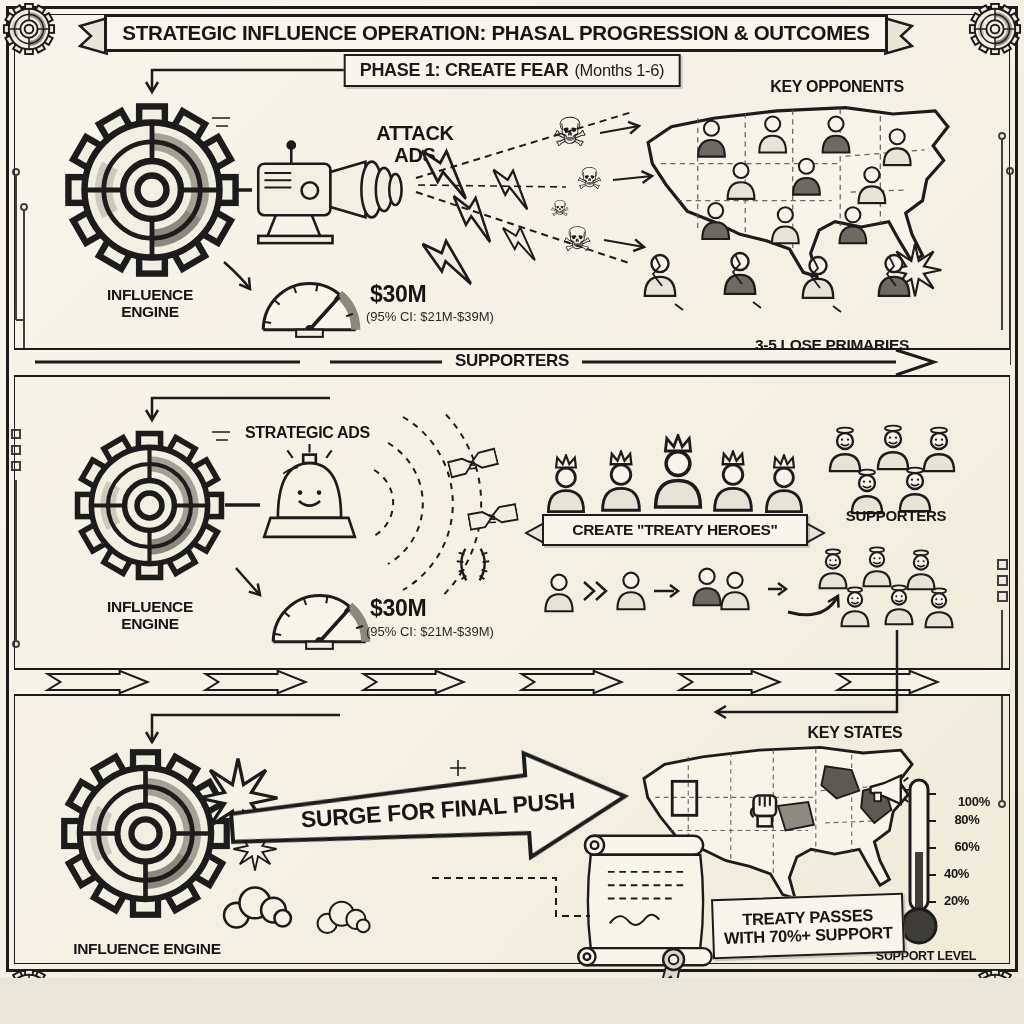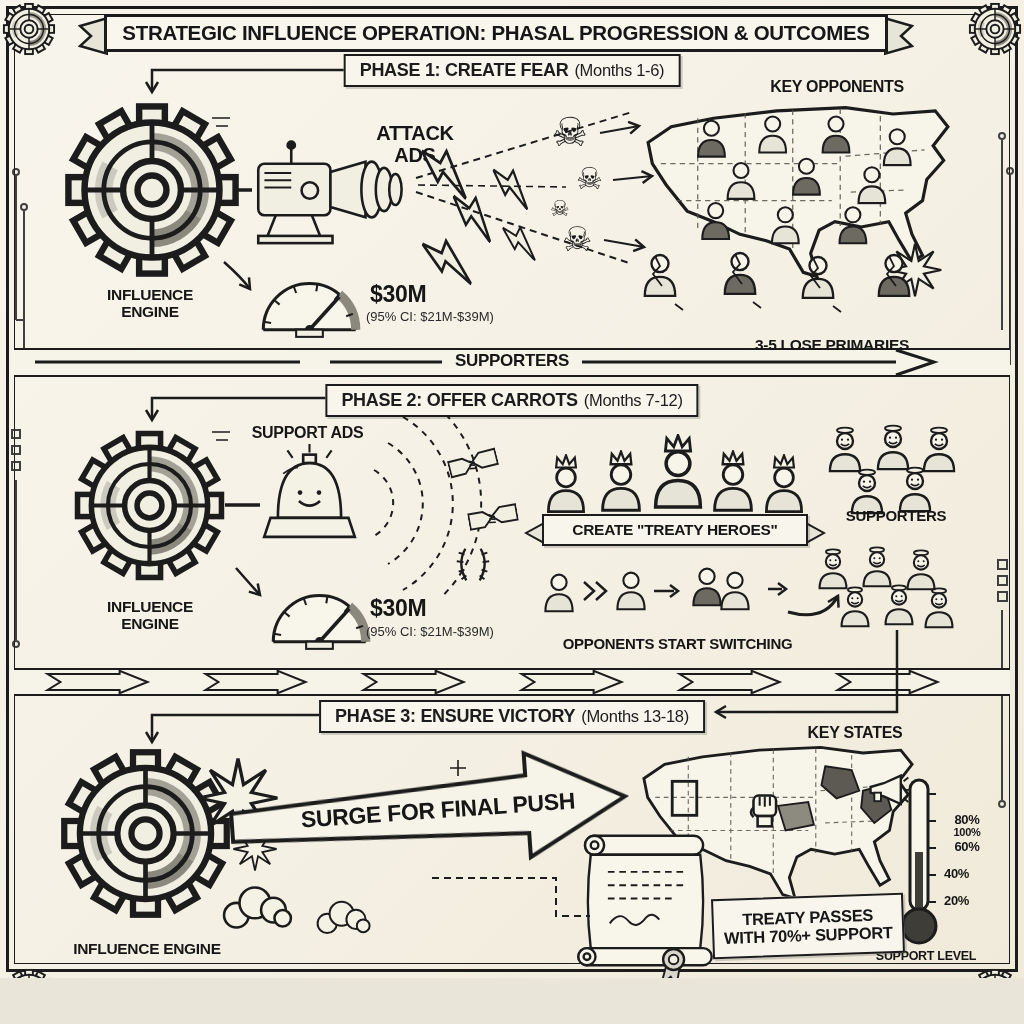--- a/index.html
+++ b/index.html
@@ -339,30 +339,27 @@
 
 <svg class="abs z3" style="left:252px;top:266px" width="115" height="76">
       <use href="#sym-gauge"></use>
     </svg>
 <div class="abs z3 lbl" style="left:370px;top:282px;width:90px;font-size:23px;text-align:left">$30M</div>
 <div class="abs z3 sub" style="left:366px;top:309px;width:170px;text-align:left">(95% CI: $21M-$39M)</div>
 
 <div class="band" style="top:348px;height:29px"></div>
 <div class="abs z5 lbl" style="left:442px;top:352px;width:140px;font-size:17px;background:#f6f3e9">SUPPORTERS</div>
 
-<div class="hdr" style="top:384px">
-  <span>PHASE 2: OFFER CARROTS</span><span class="months">(Months 7-12)</span>
-</div>
 
 <svg class="abs z3" style="left:72px;top:428px" width="155" height="155">
       <use href="#sym-gear"></use>
     </svg>
 <div class="abs z3 lbl" style="left:92px;top:598px;width:116px;font-size:15.5px">INFLUENCE ENGINE</div>
 
-<div class="abs z3 lbl" style="left:245px;top:424px;width:125px;font-size:16px">SUPPORT ADS</div>
+<div class="abs z3 lbl" style="left:245px;top:424px;width:125px;font-size:16px">STRATEGIC ADS</div>
 
 <svg class="abs z3" style="left:262px;top:442px" width="95" height="118" viewBox="0 0 90 112">
   <g stroke="#1c1c1c" stroke-width="2.5" fill="#f4f1e5">
     <path d="M45,2 v8 M24,8 l5,7 M66,8 l-5,7" fill="none" stroke-width="2"></path>
     <rect x="39" y="12" width="12" height="8"></rect>
     <path d="M15,72 Q15,20 45,20 Q75,20 75,72 Z"></path>
     <circle cx="36" cy="48" r="2.2" fill="#1c1c1c" stroke="none"></circle>
     <circle cx="54" cy="48" r="2.2" fill="#1c1c1c" stroke="none"></circle>
     <path d="M35,56 Q45,65 55,56" fill="none"></path>
     <polygon points="8,72 82,72 88,90 2,90"></polygon>
@@ -426,41 +423,37 @@
   <use href="#sym-person" x="176" y="16" width="34" height="41"></use>
 </svg>
 <svg class="abs z3" style="left:812px;top:546px" width="150" height="85" viewBox="0 0 150 85">
   <use href="#sym-person-halo" x="4" y="2" width="34" height="42"></use>
   <use href="#sym-person-halo" x="48" y="0" width="34" height="42"></use>
   <use href="#sym-person-halo" x="92" y="3" width="34" height="42"></use>
   <use href="#sym-person-halo" x="26" y="40" width="34" height="42"></use>
   <use href="#sym-person-halo" x="70" y="38" width="34" height="42"></use>
   <use href="#sym-person-halo" x="110" y="41" width="34" height="42"></use>
 </svg>
-<div class="abs z3 lbl" style="left:545px;top:636px;width:265px;font-size:15px">OPPONENTS START SWITCHING</div>
 
 <svg class="abs z3" style="left:262px;top:578px" width="115" height="76">
       <use href="#sym-gauge"></use>
     </svg>
 <div class="abs z3 lbl" style="left:370px;top:596px;width:90px;font-size:23px;text-align:left">$30M</div>
 <div class="abs z3 sub" style="left:366px;top:624px;width:170px;text-align:left">(95% CI: $21M-$39M)</div>
 
 <div class="band" style="top:668px;height:28px"></div>
 <svg class="abs z3" style="left:16px;top:669px" width="992" height="26" viewBox="0 0 992 26">
   <use href="#sym-chevron" x="22" y="1" width="120" height="24"></use>
   <use href="#sym-chevron" x="180" y="1" width="120" height="24"></use>
   <use href="#sym-chevron" x="338" y="1" width="120" height="24"></use>
   <use href="#sym-chevron" x="496" y="1" width="120" height="24"></use>
   <use href="#sym-chevron" x="654" y="1" width="120" height="24"></use>
   <use href="#sym-chevron" x="812" y="1" width="120" height="24"></use>
 </svg>
 
-<div class="hdr" style="top:700px">
-  <span>PHASE 3: ENSURE VICTORY</span><span class="months">(Months 13-18)</span>
-</div>
 
 <svg class="abs z3" style="left:58px;top:746px" width="175" height="175">
       <use href="#sym-gear"></use>
     </svg>
 <svg class="abs z3" style="left:196px;top:756px" width="84" height="84">
       <use href="#sym-burst"></use>
     </svg>
 <svg class="abs z3" style="left:232px;top:826px" width="46" height="46">
       <use href="#sym-burst"></use>
     </svg>
@@ -512,21 +505,21 @@
   <span class="lbl" style="font-size:16.5px">TREATY PASSES</span>
   <span class="lbl" style="font-size:16.5px">WITH 70%+ SUPPORT</span>
 </div>
 
 <svg class="abs z3" style="left:894px;top:774px" width="50" height="180" viewBox="0 0 50 180">
   <rect x="16" y="6" width="18" height="130" rx="9" fill="#f8f5eb" stroke="#1c1c1c" stroke-width="3"></rect>
   <rect x="21" y="78" width="8" height="58" fill="#3f3d38"></rect>
   <circle cx="25" cy="152" r="17" fill="#3f3d38" stroke="#1c1c1c" stroke-width="3"></circle>
   <path d="M34,20 h8 M34,47 h8 M34,74 h8 M34,101 h8 M34,128 h8" stroke="#1c1c1c" stroke-width="2"></path>
 </svg>
-<div class="abs z3 lbl" style="left:944px;top:826px;width:46px;font-size:11px;text-align:center">100%</div>
+<div class="abs z3 lbl" style="left:944px;top:795px;width:46px;font-size:13px;text-align:right">100%</div>
 <div class="abs z3 lbl" style="left:944px;top:813px;width:46px;font-size:13px;text-align:center">80%</div>
 <div class="abs z3 lbl" style="left:944px;top:840px;width:46px;font-size:13px;text-align:center">60%</div>
 <div class="abs z3 lbl" style="left:944px;top:867px;width:46px;font-size:13px;text-align:left">40%</div>
 <div class="abs z3 lbl" style="left:944px;top:894px;width:46px;font-size:13px;text-align:left">20%</div>
 <div class="abs z3 lbl" style="left:856px;top:950px;width:140px;font-size:12.5px">SUPPORT LEVEL</div>
 
 <div class="wm" style="left:840px;top:994px;width:176px;height:26px">
   <span>WarOnDisease.org</span>
 </div>
 

